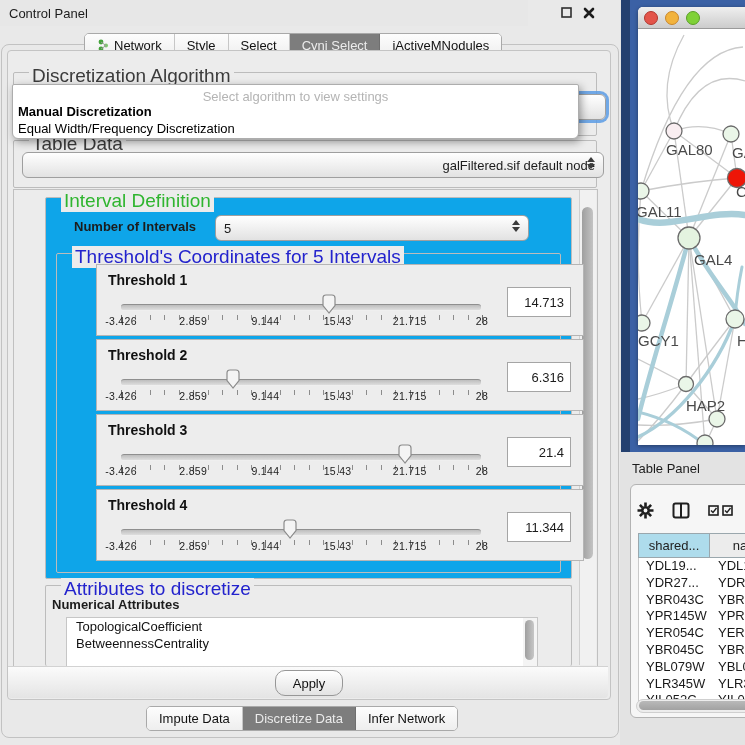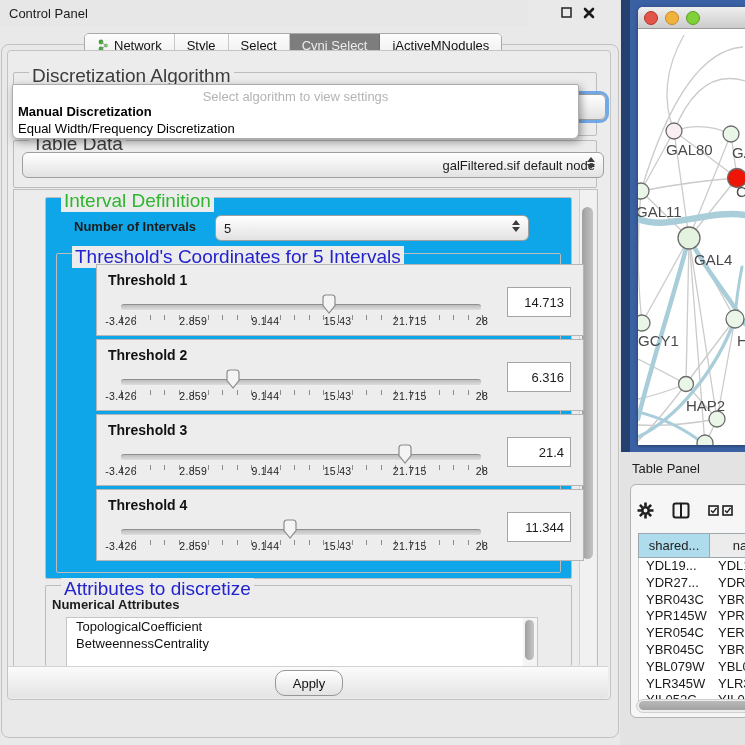--- a/index.html
+++ b/index.html
@@ -334,20 +334,31 @@
     </div>
     <div class="alscroll">
         <i></i>
       </div>
   </div>
 
   <div class="abs applyband">
     <div class="applybtn">Apply</div>
   </div>
 
+  <div class="tabgroup bottomtabs">
+    <div class="tab">
+        <span>Impute Data</span>
+      </div>
+    <div class="tab active">
+        <span>Discretize Data</span>
+      </div>
+    <div class="tab">
+        <span>Infer Network</span>
+      </div>
+  </div>
 
   <div class="abs rightbg"></div>
 
   <div class="abs netframe">
     <div class="darkstrip"></div>
     <div class="netwin">
       <div class="nettitle">
         <span class="light" style="left:6px;background:#e3544a;border:1px solid #b0372f;"></span>
         <span class="light" style="left:27px;background:#f2b33d;border:1px solid #c8862c;"></span>
         <span class="light" style="left:48px;background:#7fd137;border:1px solid #5a9e28;"></span>

